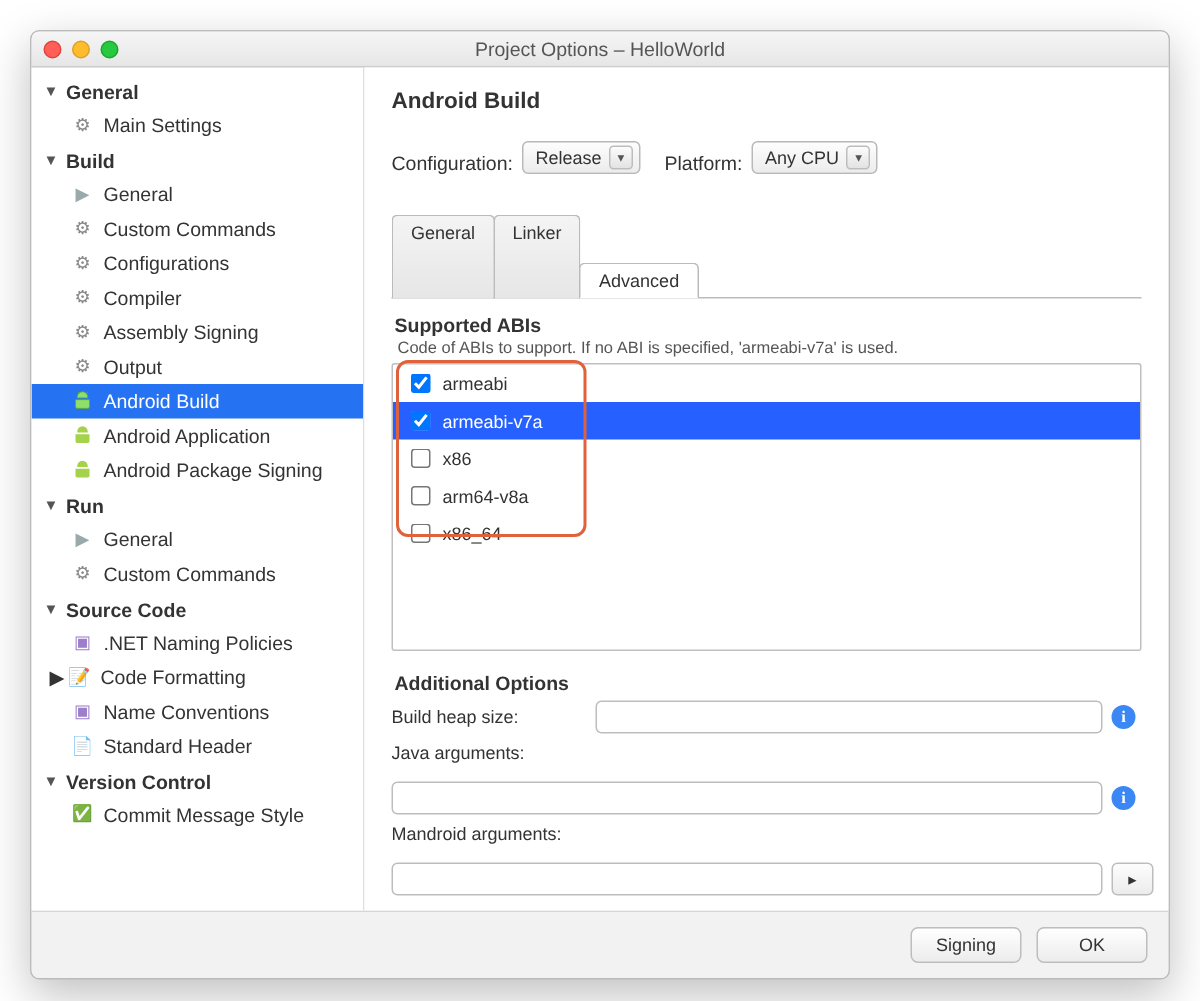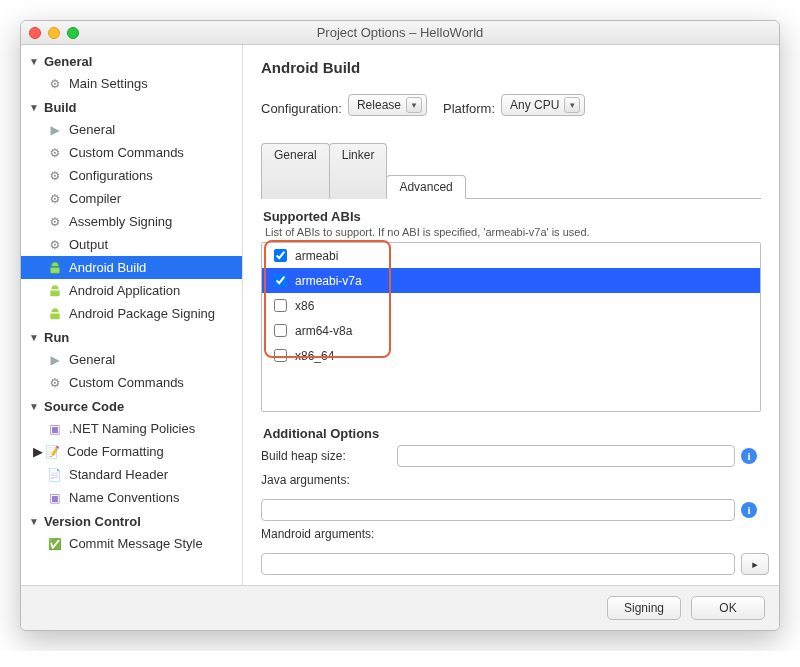--- a/index.html
+++ b/index.html
@@ -52,21 +52,21 @@
     user-select: none;
   }
   .tree-section { margin-bottom: 2px; }
   .sec-header {
     display: flex; align-items: center;
     padding: 3px 8px;
     font-weight: bold;
   }
   .sec-header .disclosure { width:12px; display:inline-block; color:#555; font-size:10px; margin-right:3px;}
   .tree-item {
-    display: flex; align-items: flex-end;
+    display: flex; align-items: flex-start;
     padding: 3px 8px 3px 26px;
     line-height: 17px;
     white-space: nowrap;
   }
   .tree-item.selected { background:#2573f2; color:#fff; }
   .tree-item .ticon { width:16px; height:16px; margin-right:6px; display:flex; align-items:center; justify-content:center; font-size:12px; color:#888;}
   .tree-item.selected .ticon { color:#fff; }
 
   
   .main { flex:1; padding: 14px 18px 10px 18px; background:#fff; position:relative; }
@@ -79,21 +79,21 @@
   .select .dd-btn { width:16px; height:16px; margin-left:5px; background:linear-gradient(#fcfcfc,#e3e3e3); border:1px solid #bdbdbd; border-radius:3px; display:flex; align-items:center; justify-content:center; font-size:9px; color:#555;}
   
   .tabstrip { display:flex; border-bottom:1px solid #bbb; }
   .tab { padding:4px 12px; border:1px solid #bbb; border-bottom:none; border-top-left-radius:4px; border-top-right-radius:4px; background:linear-gradient(#f4f4f4,#e6e6e6); margin-right:-1px; font-size:12px; position:relative; top:1px; }
   .tab.active { background:#fff; border-bottom:1px solid #fff;margin-top:32px; }
   
   .section-label { font-weight:bold; margin:10px 0 2px 2px; font-size:13px; }
   .hint { font-size:11px; color:#555; margin:0 0 4px 4px; }
   .abi-box {
     border:1px solid #bfbfbf; border-radius:2px; background:#fff;
-    height:170px; overflow:hidden; position:relative;
+    height:192px; overflow:hidden; position:relative;
   }
   .abi-row { display:flex; align-items:center; padding:3px 8px; font-size:12px; }
   .abi-row.selected { background:#2660ff; color:#fff; }
   .abi-row input[type=checkbox]{ margin-right:8px; }
   .highlight-ring {
     position:absolute; pointer-events:none;
     border:2px solid #e0623c; border-radius:8px;
   }
   
   .opt-grid { display:grid; grid-template-columns: 130px 1fr 20px; gap:6px 6px; align-items:center; margin-top:4px; font-size:12px;}
@@ -238,26 +238,26 @@
         <div class="tree-item">
           <span class="ticon cmdicon"></span>
           <span>.NET Naming Policies</span>
         </div>
         <div class="tree-item">
           <span class="disclosure" style="margin-left:-14px;margin-right:2px">▶</span>
           <span class="ticon prefs"></span>
           <span>Code Formatting</span>
         </div>
         <div class="tree-item">
+          <span class="ticon cmdicon"></span>
+          <span>Name Conventions</span>
+        </div>
+        <div class="tree-item">
           <span class="ticon doc"></span>
           <span>Standard Header</span>
-        </div>
-        <div class="tree-item">
-          <span class="ticon cmdicon"></span>
-          <span>Name Conventions</span>
         </div>
       </div>
 
       <div class="tree-section">
         <div class="sec-header">
           <span class="disclosure">▼</span>
           <span>Version Control</span>
         </div>
         <div class="tree-item">
           <span class="ticon check-circle"></span>
@@ -282,21 +282,21 @@
         </div>
       </div>
 
       <div class="tabstrip">
         <div class="tab">General</div>
         <div class="tab">Linker</div>
         <div class="tab active">Advanced</div>
       </div>
 
       <div class="section-label">Supported ABIs</div>
-      <div class="hint">List of ABIs to support. If no ABI is specified, 'armeabi-v7a' is used.</div>
+      <div class="hint">Code of ABIs to support. If no ABI is specified, 'armeabi-v7a' is used.</div>
 
       <div style="position:relative">
         <div class="abi-box" id="abi-box">
             <div class="abi-row">
               <input type="checkbox" checked="" style="">
               <span>armeabi</span>
             </div>
             <div class="abi-row selected">
               <input type="checkbox" checked="" style="">
               <span>armeabi-v7a</span>

